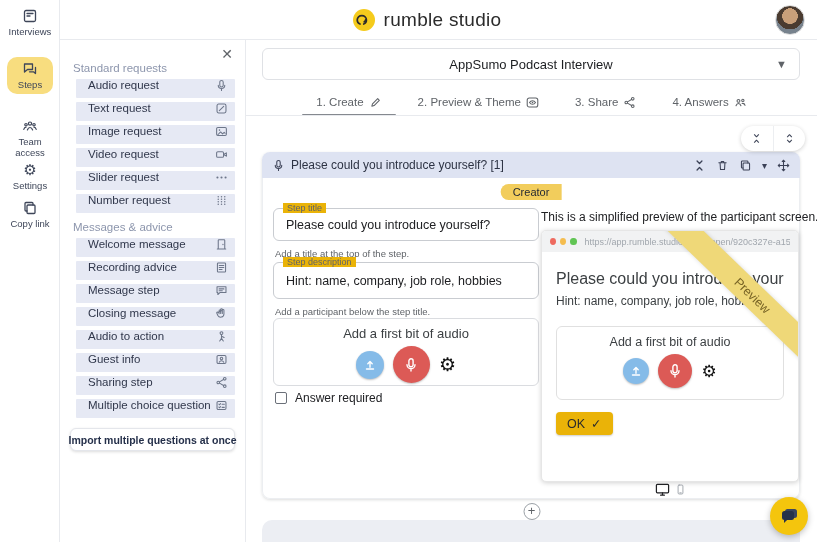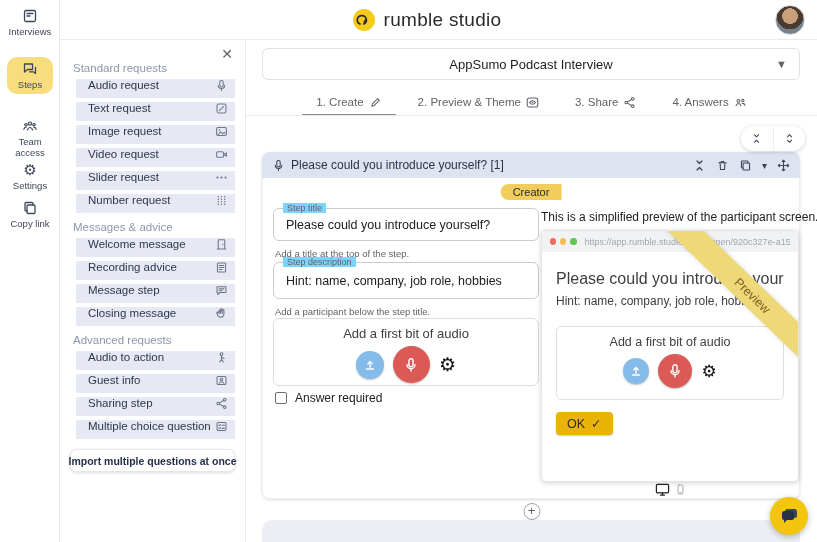--- a/index.html
+++ b/index.html
@@ -69,21 +69,21 @@
   .caret-glyph { font-size:10px; line-height:13px; }
   .card-body { position:relative; height:321px; border:1px solid #eceef1; border-top:none; border-radius:0 0 8px 8px; }
 
   .mode-toggle { position:absolute; top:6px; left:50%; transform:translateX(-50%); display:flex; font-size:11px; color:#1f2533; }
   .mode { padding:2px 12px; cursor:pointer; white-space:nowrap; }
   .mode.creator { background:#f2cd5c; border-radius:11px 0 0 11px; }
   .mode.participant { background:#f8dc82; border-radius:0 11px 11px 0; }
 
   .left-col { position:absolute; left:10px; top:0; width:266px; height:100%; }
   .field { position:absolute; left:0; right:0; border:1px solid #c9ccd1; border-radius:6px; background:#fff; }
-  .f-label { position:absolute; top:-6px; left:9px; background:#7dd3fc; padding:0 4px; font-size:9px; color:#5f6368; }
+  .f-label { position:absolute; top:-6px; left:9px; background:#eab308; padding:0 4px; font-size:9px; color:#5f6368; }
   .f-value { padding:0 12px; font-size:12.5px; color:#202124; white-space:nowrap; overflow:hidden; }
   .field1 { top:30px; height:33px; } .field1 .f-value { line-height:33px; }
   .field2 { top:84px; height:37px; } .field2 .f-value { line-height:37px; }
   .helper { position:absolute; left:2px; font-size:9.5px; color:#5f6368; }
   .helper1 { top:70px; } .helper2 { top:128px; }
 
   .audio-box { position:absolute; left:0; right:0; border:1px solid #dadce0; border-radius:6px; text-align:center; }
   .audio-box-main { top:140px; height:68px; }
   .audio-label { font-size:13px; color:#3c4043; margin-top:7px; }
   .audio-btns { display:flex; align-items:center; justify-content:center; gap:9px; margin-top:5px; }
@@ -286,21 +286,20 @@
           </span>
         </div>
         <div class="chip">
           <span class="chip-label">Closing message</span>
           <span class="chip-icon">
             <svg viewBox="0 0 16 16" fill="none" stroke="currentColor" stroke-width="1.3" stroke-linecap="round" stroke-linejoin="round">
               <path d="M5 8.3V4.8a1 1 0 0 1 2 0V8m0-3.8V3.2a1 1 0 0 1 2 0V8m0-3.9a1 1 0 0 1 2 0v4.4a4 4 0 0 1-7.5 1.9L2.3 7.7a.9.9 0 0 1 1.5-1z"></path>
             </svg>
           </span>
         </div>
-        <div class="sec-title">Advanced requests</div>
         <div class="chip">
           <span class="chip-label">Audio to action</span>
           <span class="chip-icon">
             <svg viewBox="0 0 16 16" fill="none" stroke="currentColor" stroke-width="1.3" stroke-linecap="round" stroke-linejoin="round">
               <circle cx="8" cy="3.8" r="1.7"></circle>
               <path d="M8 6.3v4M8 7.8l3.2 1.4M8 10.3l-2.2 3.2M8 10.3l2.2 3.2"></path>
             </svg>
           </span>
         </div>
         <div class="chip">

